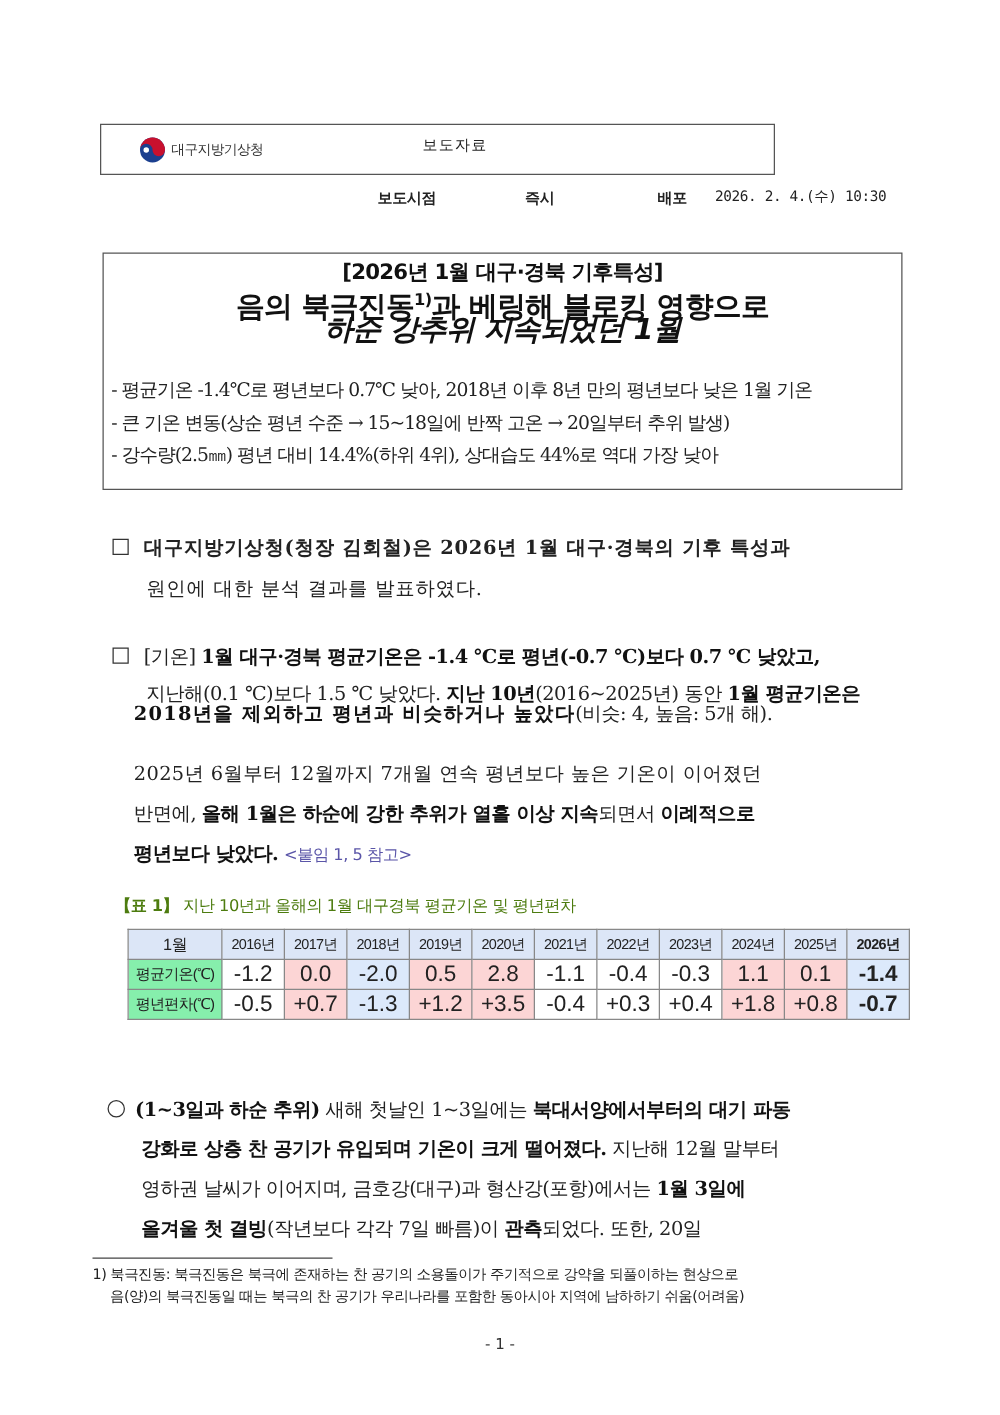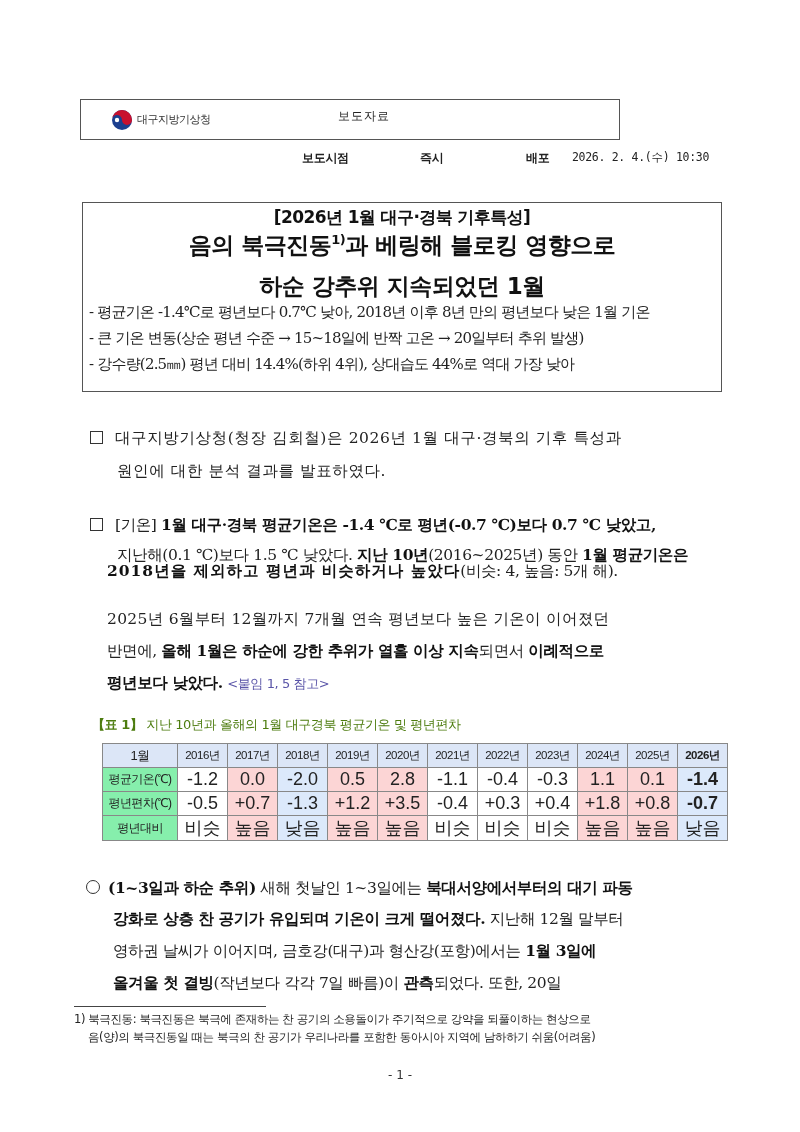--- a/index.html
+++ b/index.html
@@ -16,21 +16,21 @@
 
   .release-row { position: absolute; top: 150px; font-size: 12px; color: #222; font-weight: bold; letter-spacing: -0.3px; }
 
   .summary-box {
     position: absolute; left: 82px; top: 202px; width: 640px; height: 190px;
     border: 1px solid #555;
   }
   .sub-title { position: absolute; left: 0; right: 0; top: 3px; text-align: center; font-size: 17px; font-weight: bold; letter-spacing: -0.6px; }
   .main-title { position: absolute; left: 0; right: 0; text-align: center; font-size: 23px; font-weight: bold; letter-spacing: -0.5px; }
   .main-title.l1 { top: 27px; }
-  .main-title.l2 { top: 68px; }
+  .main-title.l2 { top: 45px; font-style: italic; }
   .main-title sup { font-size: 13px; vertical-align: 9px; font-weight: bold; }
   .bullets { position: absolute; left: 6px; top: 96px; font-size: 15px; font-family: "DejaVu Serif", serif; letter-spacing: -0.8px; line-height: 26px; color: #222; }
 
   .para { position: absolute; font-size: 15.5px; font-family: "DejaVu Serif", serif; color: #222; letter-spacing: -0.4px; }
   .para .line { position: absolute; white-space: nowrap; }
   .para b { font-weight: bold; color: #111; }
   .checkbox { display: inline-block; width: 13px; height: 13px; border: 1px solid #333; vertical-align: -1px; margin-right: 12px; }
   .ref { color: #5a55a8; font-size: 13px; font-family: "DejaVu Sans", sans-serif; }
 
   .table-caption { position: absolute; left: 92px; top: 716px; font-size: 13px; color: #4d7c0f; letter-spacing: -0.4px; }
@@ -85,21 +85,21 @@
   </div>
   <div class="main-title l2">하순 강추위 지속되었던 1월</div>
   <div class="bullets">
     <div>- 평균기온 -1.4℃로 평년보다 0.7℃ 낮아, 2018년 이후 8년 만의 평년보다 낮은 1월 기온</div>
     <div>- 큰 기온 변동(상순 평년 수준 → 15~18일에 반짝 고온 → 20일부터 추위 발생)</div>
     <div>- 강수량(2.5㎜) 평년 대비 14.4%(하위 4위), 상대습도 44%로 역대 가장 낮아</div>
   </div>
 </div>
 
 <div class="para" style="left:90px; top:428px;">
-  <div class="line" style="top:0; left:0; letter-spacing:0.6px;">
+  <div class="line" style="top:0; left:0; letter-spacing:0.6px;font-weight:bold;">
     <span class="checkbox"></span><span>대구지방기상청(청장 김회철)은 2026년 1월 대구·경북의 기후 특성과</span>
   </div>
   <div class="line" style="top:33px; left:27px; letter-spacing:0.6px;">원인에 대한 분석 결과를 발표하였다.</div>
 </div>
 
 <div class="para" style="left:90px; top:515px;">
   <div class="line" style="top:0; left:0;">
     <span class="checkbox"></span><span>[기온] </span><b>1월 대구·경북 평균기온은 -1.4 ℃로 평년(-0.7 ℃)보다 0.7 ℃ 낮았고,</b>
   </div>
   <div class="line" style="top:30px; left:27px;">
@@ -172,34 +172,20 @@
     <td class="low">-1.3</td>
     <td class="high">+1.2</td>
     <td class="high">+3.5</td>
     <td class="normal">-0.4</td>
     <td class="normal">+0.3</td>
     <td class="normal">+0.4</td>
     <td class="high">+1.8</td>
     <td class="high">+0.8</td>
     <td class="low cur">-0.7</td>
   </tr>
-  <tr>
-    <td class="rowhead">평년대비</td>
-    <td class="normal">비슷</td>
-    <td class="high">높음</td>
-    <td class="low">낮음</td>
-    <td class="high">높음</td>
-    <td class="high">높음</td>
-    <td class="normal">비슷</td>
-    <td class="normal">비슷</td>
-    <td class="normal">비슷</td>
-    <td class="high">높음</td>
-    <td class="high">높음</td>
-    <td class="low">낮음</td>
-  </tr>
 </tbody>
   </table>
 
 <div class="para" style="left:86px; top:878px;">
   <div class="line" style="top:0; left:0;">
     <span class="circle-bullet"></span><b>(1~3일과 하순 추위)</b><span> 새해 첫날인 1~3일에는 </span><b>북대서양에서부터의 대기 파동</b>
   </div>
   <div class="line" style="top:31px; left:27px;">
     <b>강화로 상층 찬 공기가 유입되며 기온이 크게 떨어졌다.</b><span> 지난해 12월 말부터</span>
   </div>

